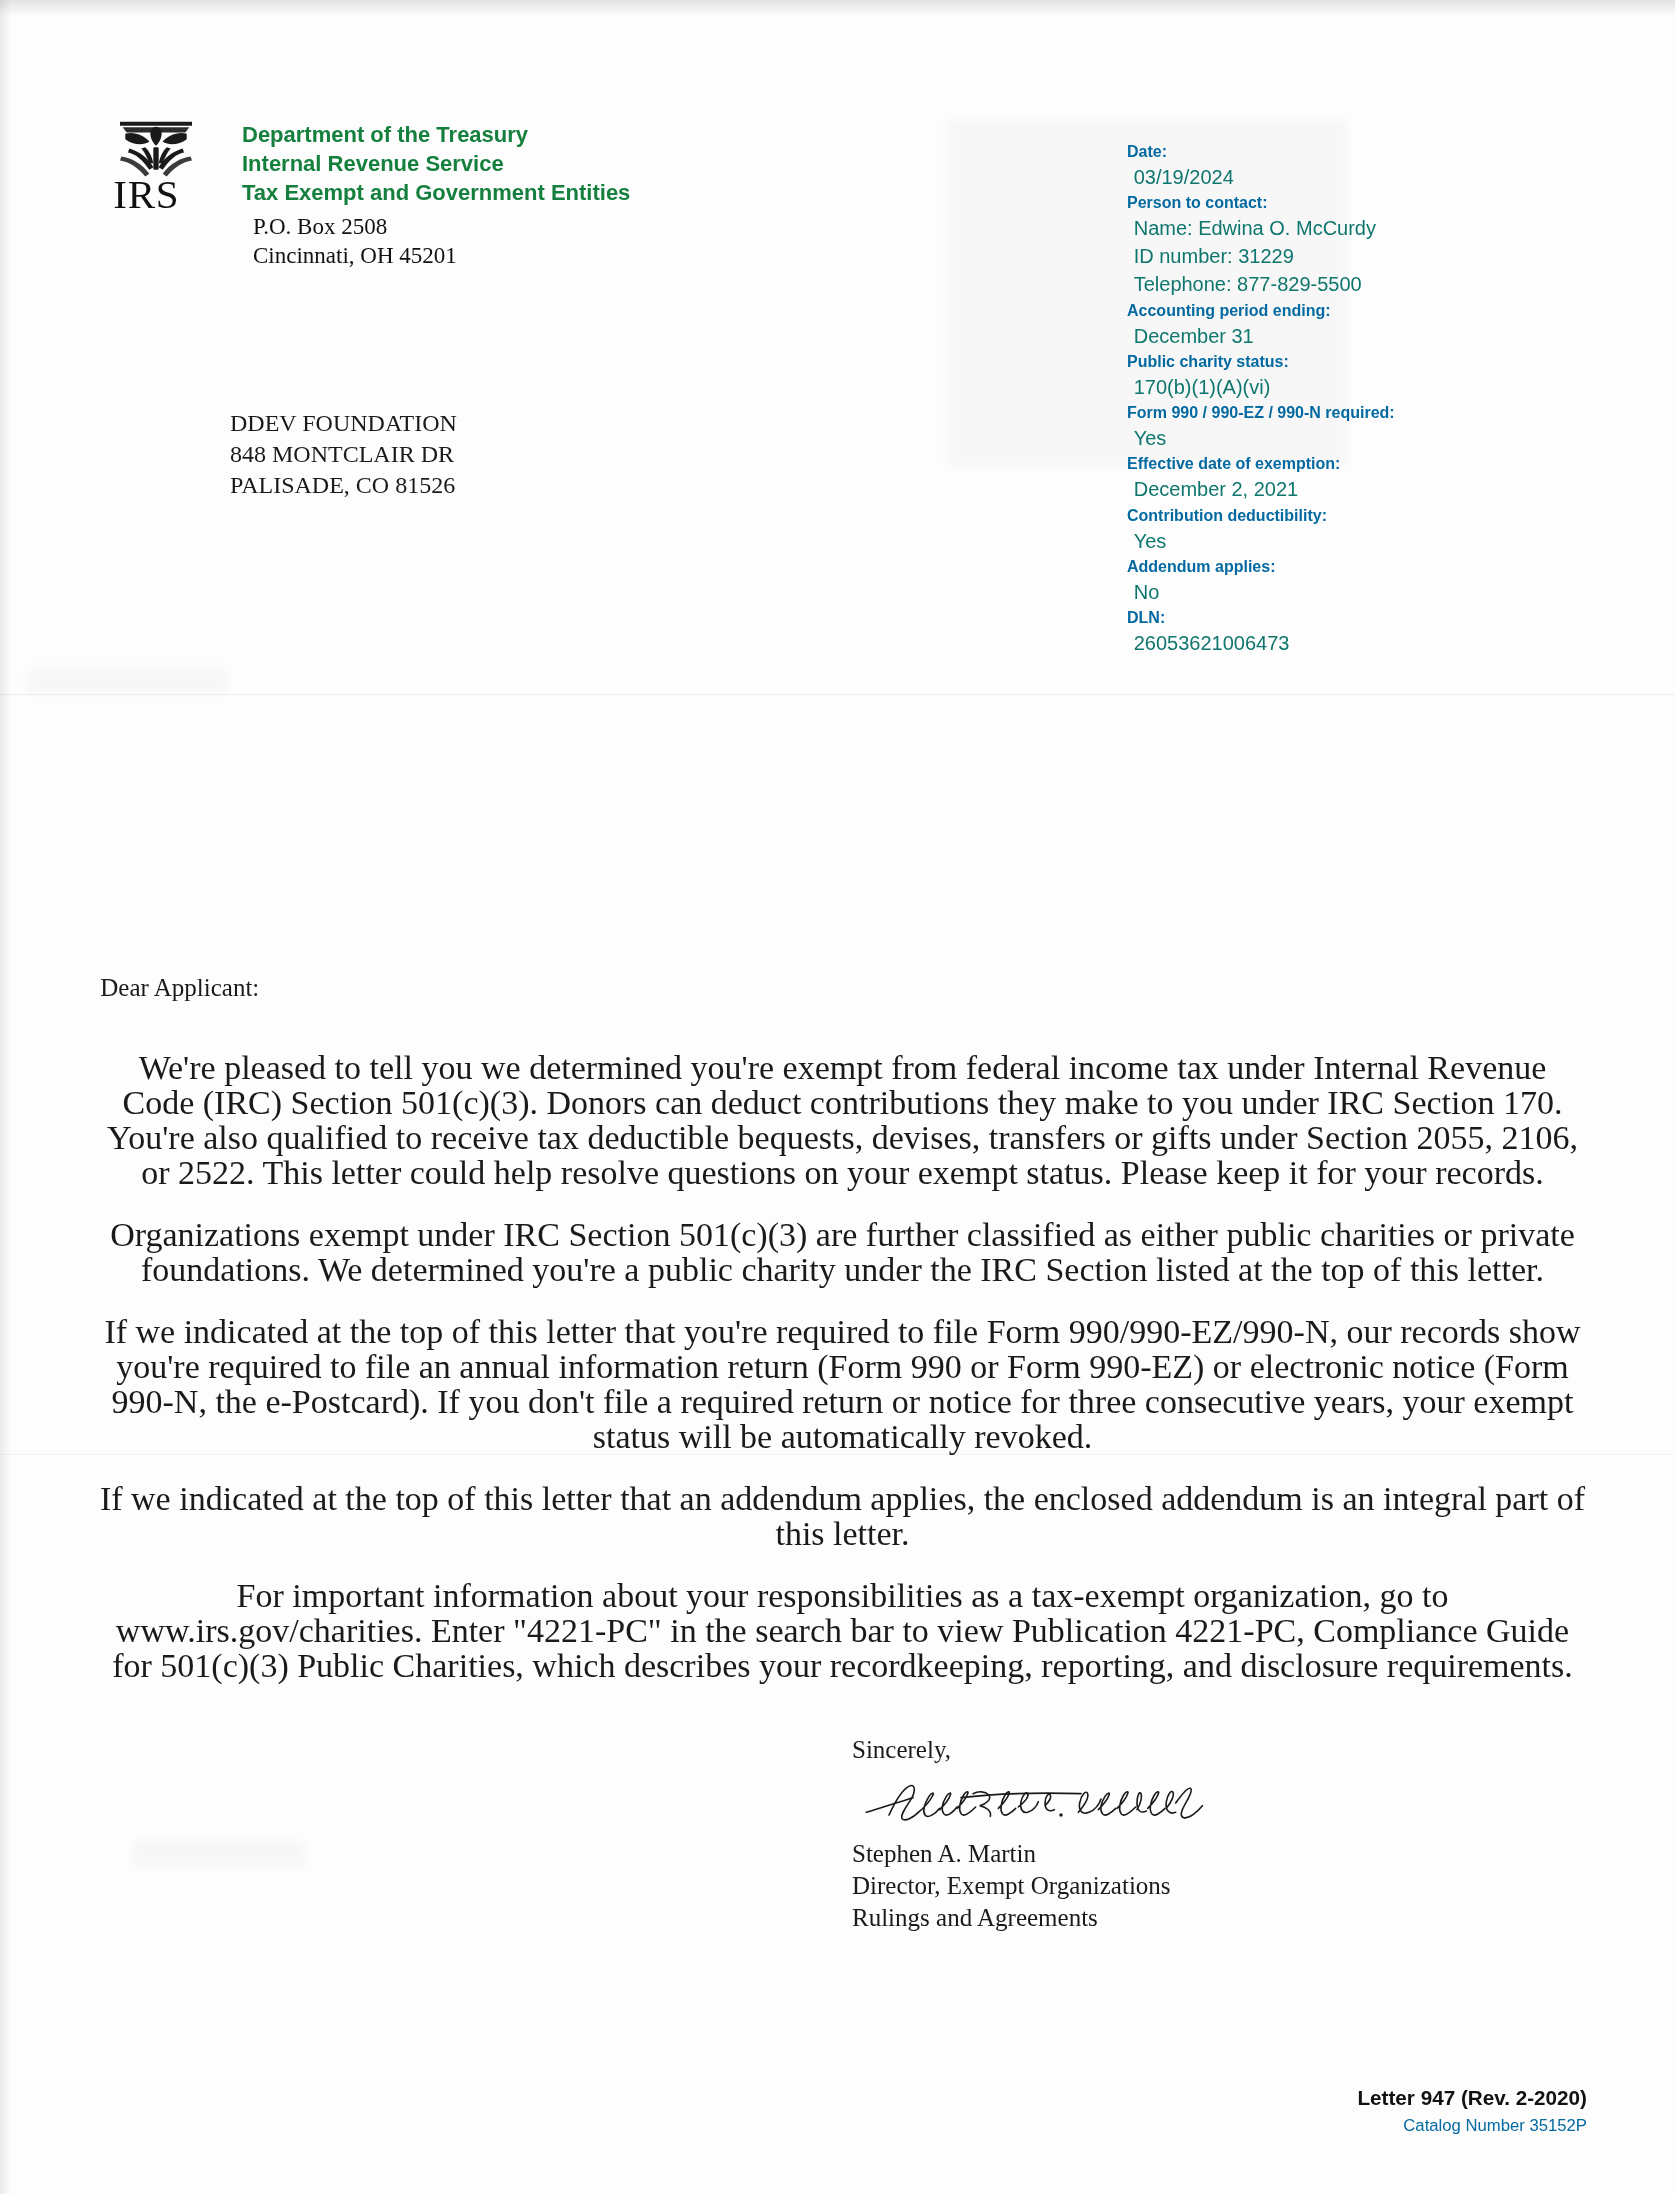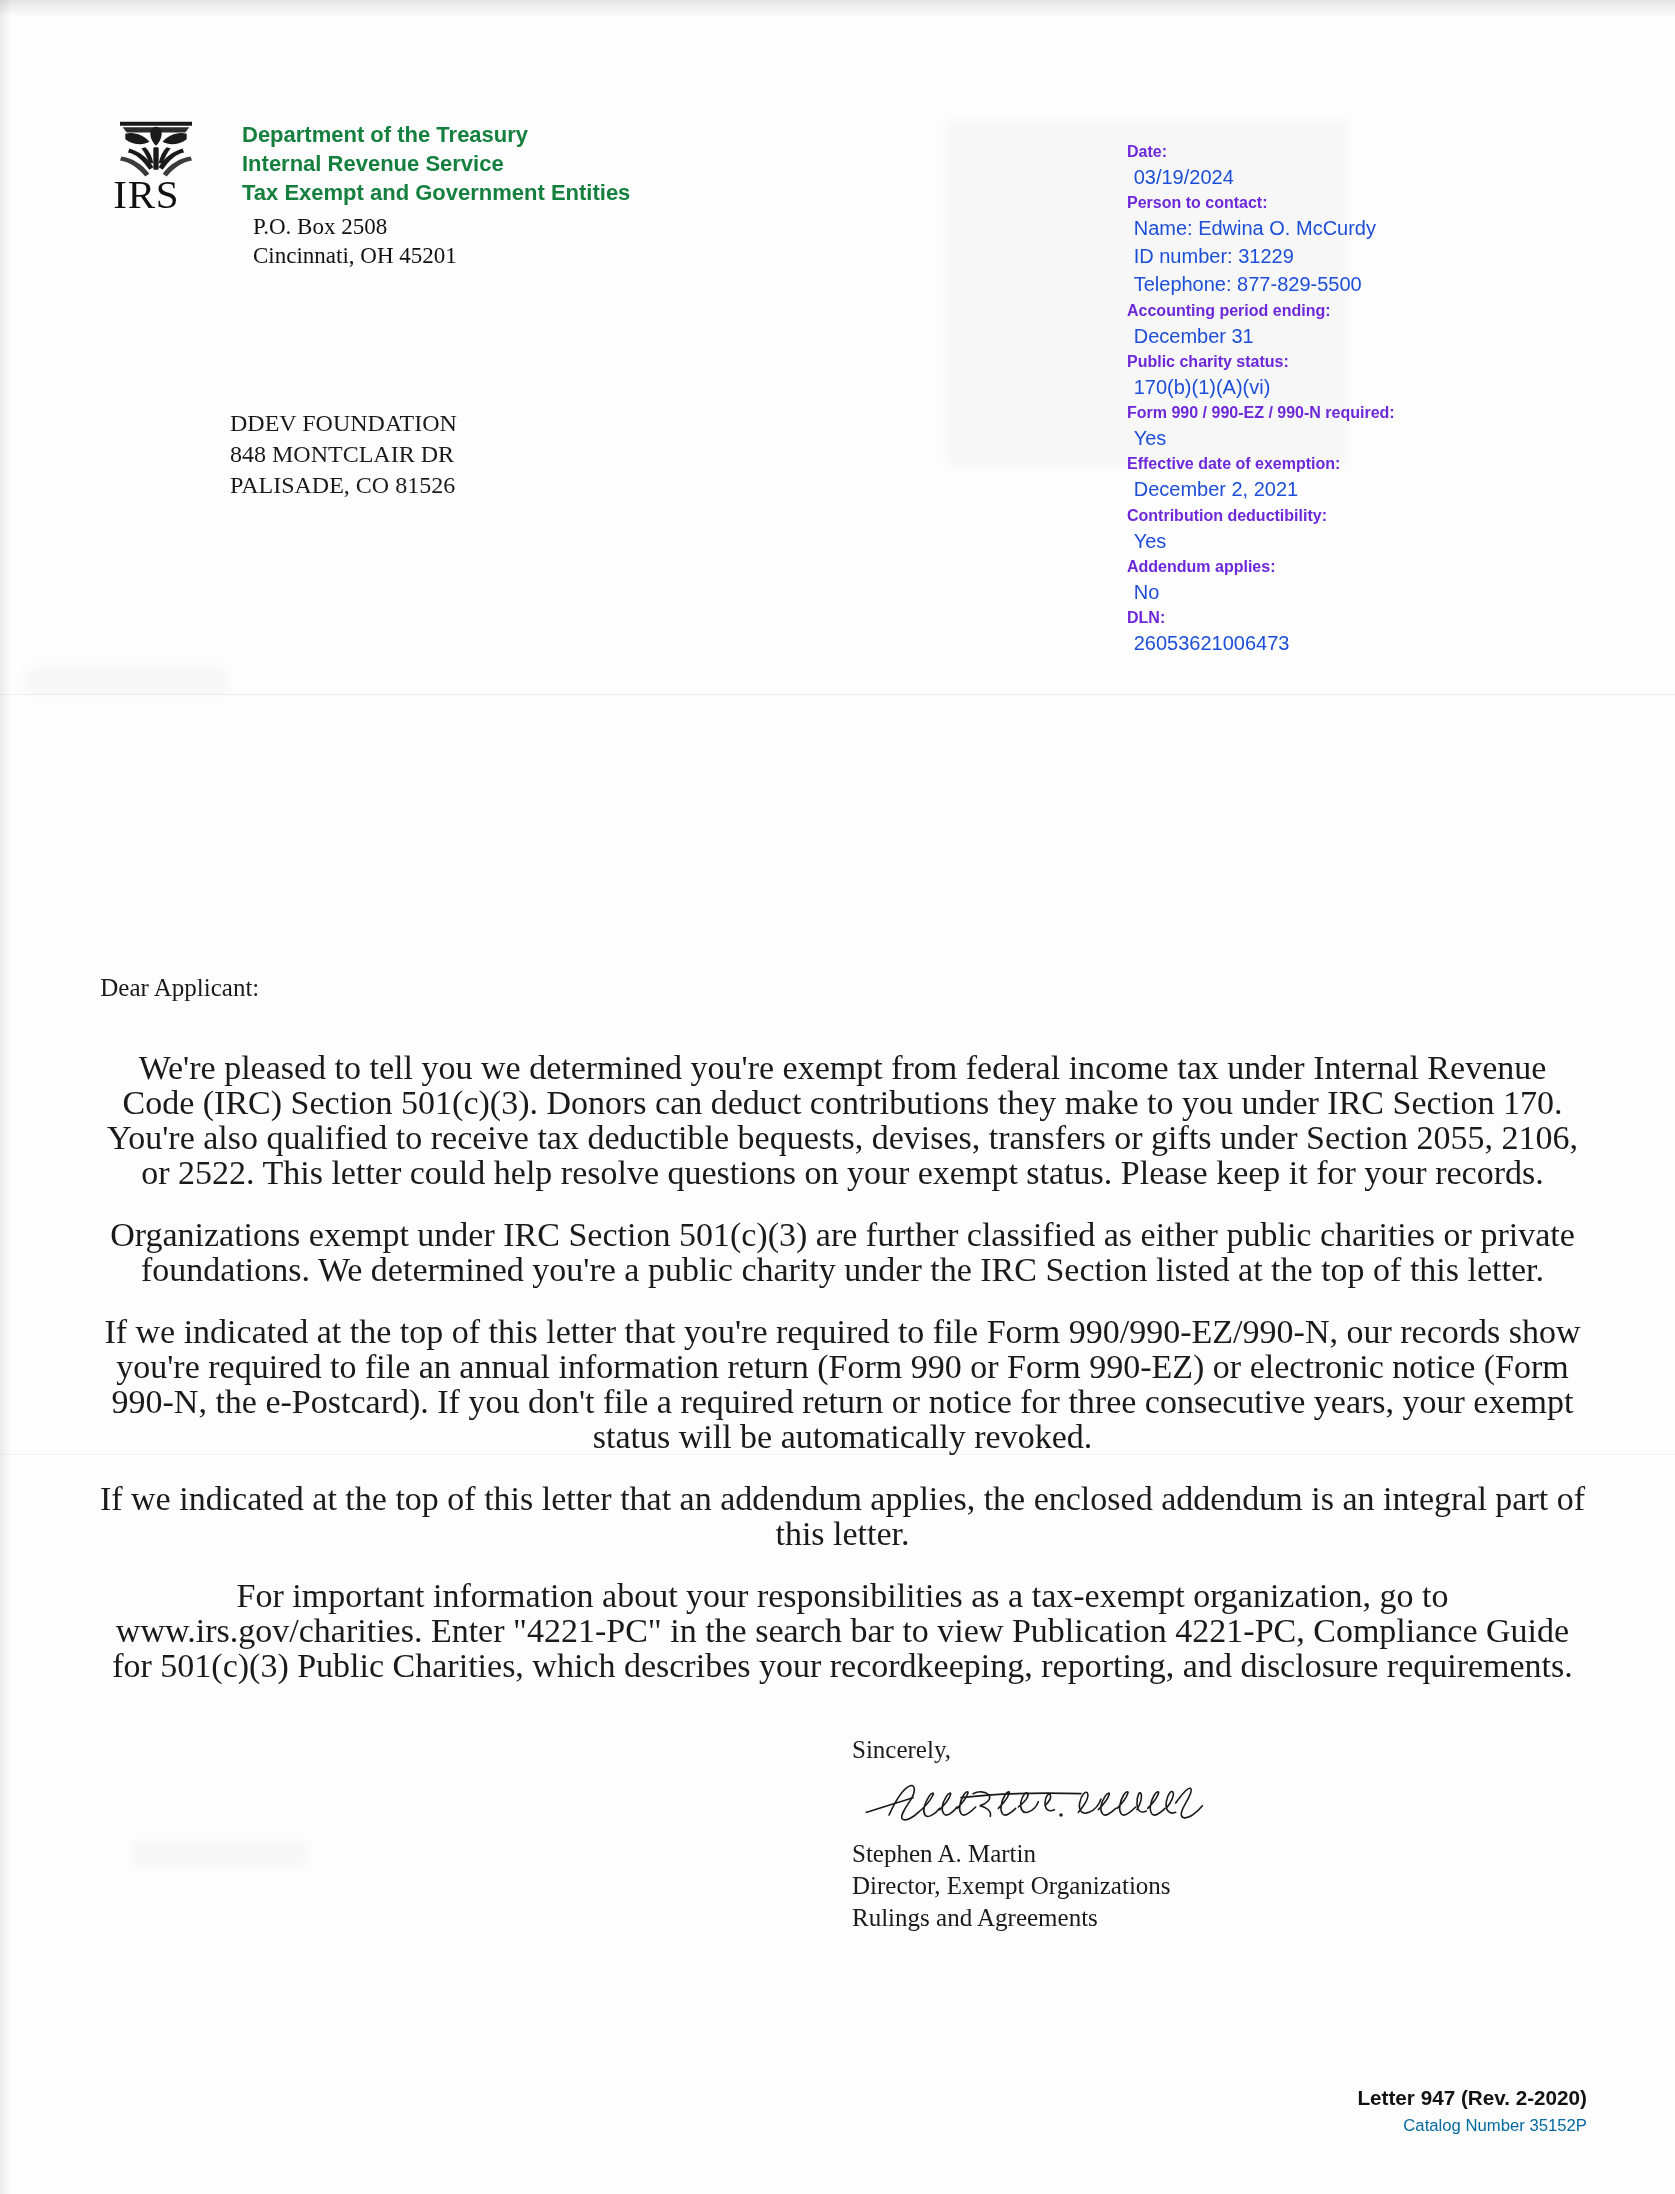--- a/index.html
+++ b/index.html
@@ -119,28 +119,28 @@
     position: absolute;
     left: 1127px;
     top: 141px;
     width: 467px;
   }
   .meta-label {
     font-family: "Liberation Sans", sans-serif;
     font-weight: bold;
     font-size: 16px;
     line-height: 22px;
-    color: #6d28d9;
+    color: #0369a1;
     white-space: nowrap;
   }
   .meta-value {
     font-family: "Liberation Sans", sans-serif;
     font-size: 20px;
     line-height: 28px;
-    color: #1d4ed8;
+    color: #0f766e;
     white-space: nowrap;
     padding-left: 6.7px;
   }
   .meta-group { margin-bottom: 1.3px; }
 
   
   .body-wrap {
     position: absolute;
     left: 99px;
     top: 972px;

